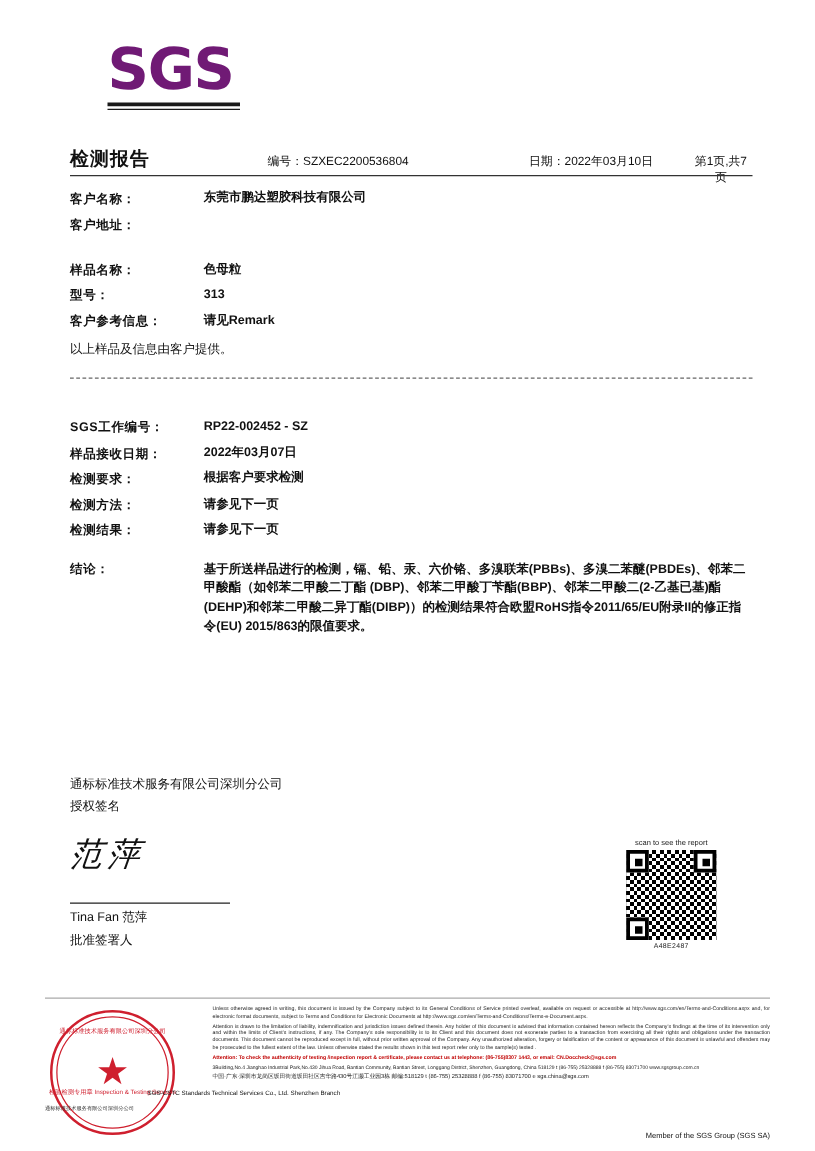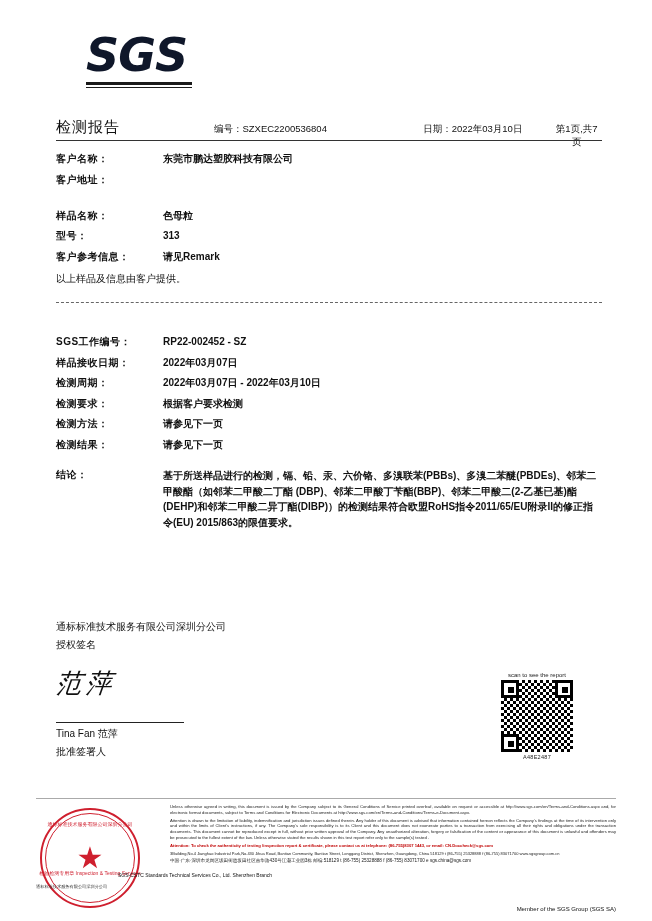--- a/index.html
+++ b/index.html
@@ -19,23 +19,22 @@
   .logo-wrap {
     position: absolute;
     left: 86px;
     top: 32px;
   }
   .logo-text {
     font-family: "DejaVu Sans", sans-serif;
     font-weight: bold;
     font-size: 46px;
     letter-spacing: -1px;
-    color: #0f172a;
+    color: #701a75;
     line-height: 1;
-    font-style: italic;
   }
   .logo-rule {
     width: 106px;
     height: 3px;
     background: #1a1a1a;
     margin-top: 4px;
   }
   .logo-rule2 {
     width: 106px;
     height: 1px;
@@ -46,21 +45,21 @@
   .title-row {
     position: absolute;
     left: 56px;
     top: 118px;
     width: 546px;
     display: flex;
     align-items: baseline;
   }
   .doc-title {
     font-size: 15px;
-    font-weight: normal;
+    font-weight: bold;
     color: #111;
     width: 160px;
     letter-spacing: 1px;
   }
   .meta-no { font-size: 9.5px; color: #111; width: 212px; }
   .meta-date { font-size: 9.5px; color: #111; width: 130px; }
   .meta-page { font-size: 9.5px; color: #111; text-align: center; }
   .hr-top {
     position: absolute;
     left: 56px; top: 140px;
@@ -336,24 +335,20 @@
   <div class="fields2">
     <div class="frow">
       <div class="flabel">SGS工作编号：</div>
       <div class="fvalue">RP22-002452 - SZ</div>
     </div>
     <div class="frow">
       <div class="flabel">样品接收日期：</div>
       <div class="fvalue">2022年03月07日</div>
     </div>
     <div class="frow">
-      <div class="flabel">检测周期：</div>
-      <div class="fvalue">2022年03月07日 - 2022年03月10日</div>
-    </div>
-    <div class="frow">
       <div class="flabel">检测要求：</div>
       <div class="fvalue">根据客户要求检测</div>
     </div>
     <div class="frow">
       <div class="flabel">检测方法：</div>
       <div class="fvalue">请参见下一页</div>
     </div>
     <div class="frow">
       <div class="flabel">检测结果：</div>
       <div class="fvalue">请参见下一页</div>

